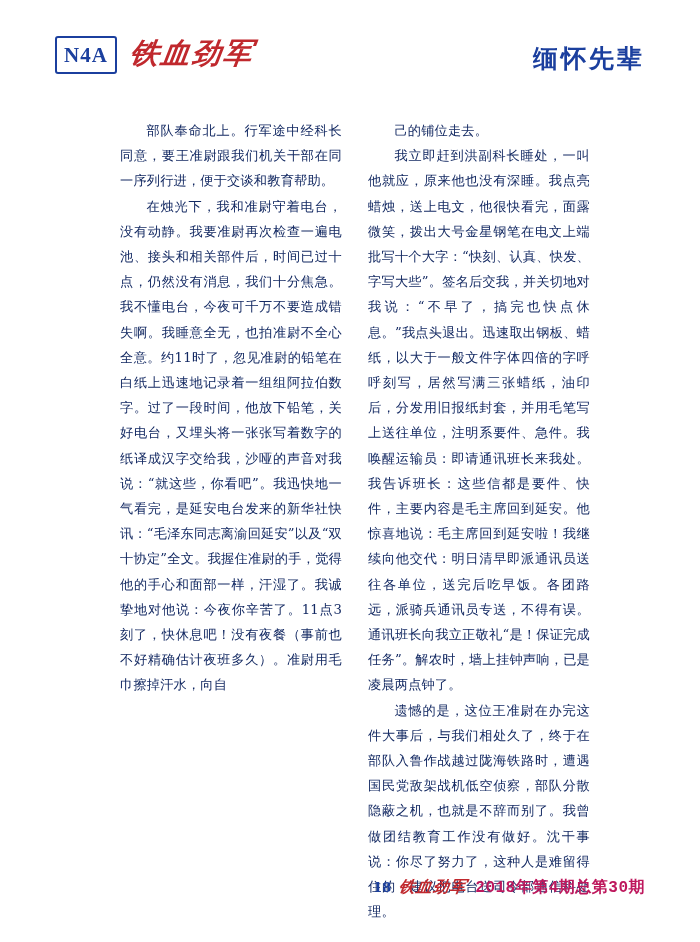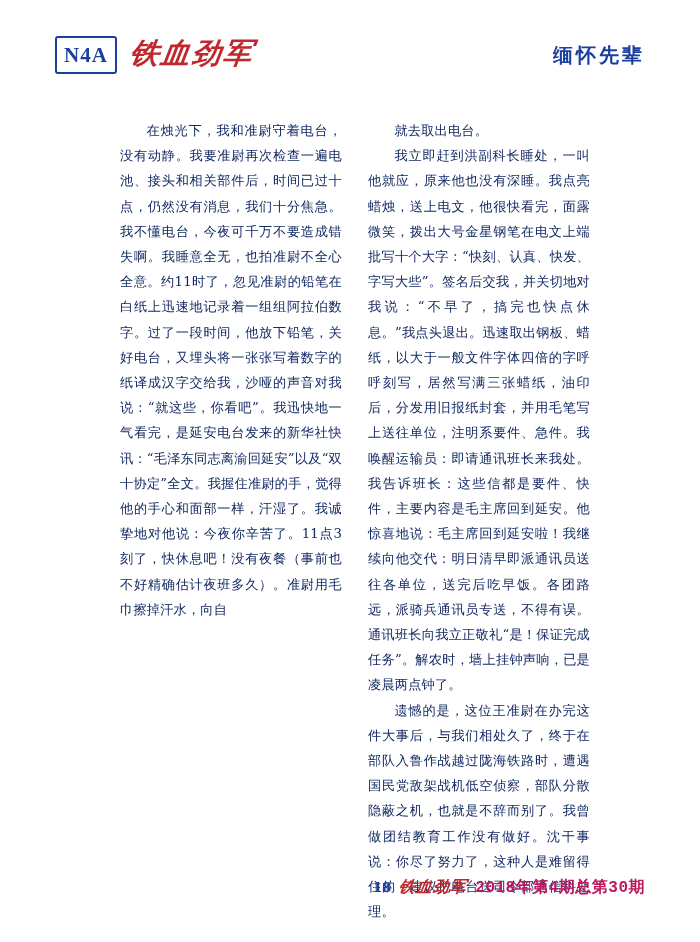--- a/index.html
+++ b/index.html
@@ -57,21 +57,21 @@
     color: #c0282d;
     font-style: italic;
     letter-spacing: 2px;
     transform: skewX(-8deg);
   }
   .section-title {
     position: absolute;
     right: 55px;
     top: 14px;
     font-family: "DejaVu Serif", serif;
-    font-size: 20px;
+    font-size: 25px;
     font-weight: bold;
     color: #1b3f9e;
     letter-spacing: 3px;
   }
   .header-rule {
     position: absolute;
     left: 55px;
     right: 55px;
     top: 88px;
     height: 1px;
@@ -141,24 +141,25 @@
 
   <div class="header">
     <div class="logo-box">N4A</div>
     <div class="masthead">铁血劲军</div>
     <div class="section-title">缅怀先辈</div>
     <div class="header-rule"></div>
   </div>
 
   <div class="content">
     <div class="col">
+      <p>部队奉命北上。行军途中经科长同意，要王准尉跟我们机关干部在同一序列行进，便于交谈和教育帮助。</p>
       <p>在烛光下，我和准尉守着电台，没有动静。我要准尉再次检查一遍电池、接头和相关部件后，时间已过十点，仍然没有消息，我们十分焦急。我不懂电台，今夜可千万不要造成错失啊。我睡意全无，也拍准尉不全心全意。约11时了，忽见准尉的铅笔在白纸上迅速地记录着一组组阿拉伯数字。过了一段时间，他放下铅笔，关好电台，又埋头将一张张写着数字的纸译成汉字交给我，沙哑的声音对我说：“就这些，你看吧”。我迅快地一气看完，是延安电台发来的新华社快讯：“毛泽东同志离渝回延安”以及“双十协定”全文。我握住准尉的手，觉得他的手心和面部一样，汗湿了。我诚挚地对他说：今夜你辛苦了。11点3刻了，快休息吧！没有夜餐（事前也不好精确估计夜班多久）。准尉用毛巾擦掉汗水，向自</p>
     </div>
     <div class="col">
-      <p>就去取出电台。</p>
+      <p>己的铺位走去。</p>
       <p>我立即赶到洪副科长睡处，一叫他就应，原来他也没有深睡。我点亮蜡烛，送上电文，他很快看完，面露微笑，拨出大号金星钢笔在电文上端批写十个大字：“快刻、认真、快发、字写大些”。签名后交我，并关切地对我说：“不早了，搞完也快点休息。”我点头退出。迅速取出钢板、蜡纸，以大于一般文件字体四倍的字呼呼刻写，居然写满三张蜡纸，油印后，分发用旧报纸封套，并用毛笔写上送往单位，注明系要件、急件。我唤醒运输员：即请通讯班长来我处。我告诉班长：这些信都是要件、快件，主要内容是毛主席回到延安。他惊喜地说：毛主席回到延安啦！我继续向他交代：明日清早即派通讯员送往各单位，送完后吃早饭。各团路远，派骑兵通讯员专送，不得有误。通讯班长向我立正敬礼“是！保证完成任务”。解农时，墙上挂钟声响，已是凌晨两点钟了。</p>
       <p>遗憾的是，这位王准尉在办完这件大事后，与我们相处久了，终于在部队入鲁作战越过陇海铁路时，遭遇国民党敌架战机低空侦察，部队分散隐蔽之机，也就是不辞而别了。我曾做团结教育工作没有做好。沈干事说：你尽了努力了，这种人是难留得住的，建议把电台送司令部通信科处理。</p>
     </div>
   </div>
 
   <div class="footer">
     <span class="pageno">18</span>
     <span class="brand">铁血劲军</span>
     <span class="issue">2018年第4期总第30期</span>
   </div>

